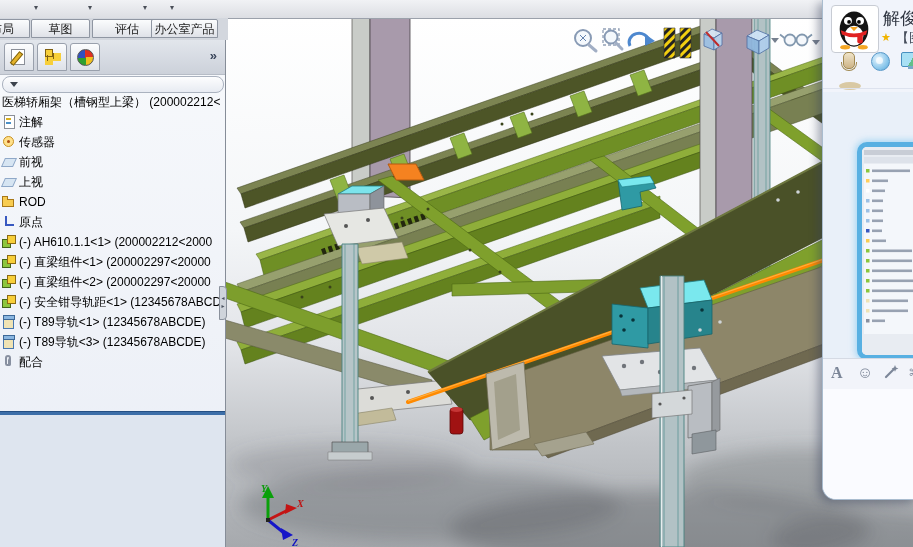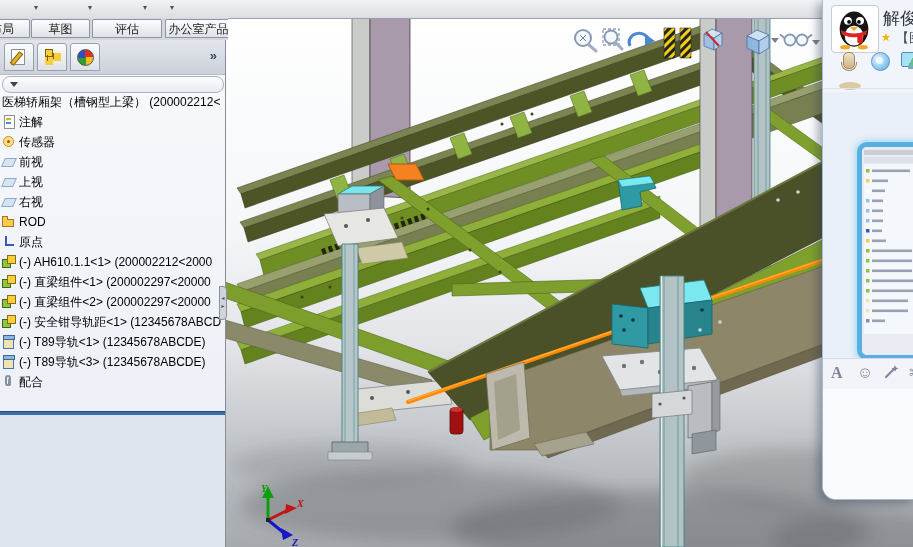--- a/index.html
+++ b/index.html
@@ -311,21 +311,21 @@
   <span class="flyarrow" style="left:34px">▾</span>
   <span class="flyarrow" style="left:88px">▾</span>
   <span class="flyarrow" style="left:143px">▾</span>
   <span class="flyarrow" style="left:170px">▾</span>
 </div>
 
 <div class="cmdtabs">
   <div class="ctab" style="left:-26px;width:56px">布局</div>
   <div class="ctab" style="left:31px;width:59px">草图</div>
   <div class="ctab" style="left:92px;width:70px">评估</div>
-  <div class="ctab" style="left:165px;width:67px">办公室产品</div>
+  <div class="ctab" style="left:151px;width:67px">办公室产品</div>
 </div>
 
 <div class="fmpanel">
   <div class="ptabs">
     <div class="ptab" style="left:4px">
         <span class="pt pt1"></span>
       </div>
     <div class="ptab" style="left:37px">
         <span class="pt pt2"></span>
       </div>
@@ -337,21 +337,20 @@
   <div class="rollup">
       <i></i>
     </div>
 
   <div class="tree">
     <div class="trow noicon"><span>医梯轿厢架（槽钢型上梁） (200002212&lt;</span></div>
     <div class="trow"><span class="ti ic-note"></span><span>注解</span></div>
     <div class="trow"><span class="ti ic-sensor"></span><span>传感器</span></div>
     <div class="trow"><span class="ti ic-plane"></span><span>前视</span></div>
     <div class="trow"><span class="ti ic-plane"></span><span>上视</span></div>
-    <div class="trow"><span class="ti ic-plane"></span><span>右视</span></div>
     <div class="trow"><span class="ti ic-folder"></span><span>ROD</span></div>
     <div class="trow"><span class="ti ic-origin"></span><span>原点</span></div>
     <div class="trow"><span class="ti ic-asm"></span><span>(-) AH610.1.1&lt;1&gt; (200002212&lt;2000</span></div>
     <div class="trow"><span class="ti ic-asm"></span><span>(-) 直梁组件&lt;1&gt; (200002297&lt;20000</span></div>
     <div class="trow"><span class="ti ic-asm"></span><span>(-) 直梁组件&lt;2&gt; (200002297&lt;20000</span></div>
     <div class="trow"><span class="ti ic-asm"></span><span>(-) 安全钳导轨距&lt;1&gt; (12345678ABCD</span></div>
     <div class="trow"><span class="ti ic-part"></span><span>(-) T89导轨&lt;1&gt; (12345678ABCDE)</span></div>
     <div class="trow"><span class="ti ic-part"></span><span>(-) T89导轨&lt;3&gt; (12345678ABCDE)</span></div>
     <div class="trow"><span class="ti ic-clip"></span><span>配合</span></div>
   </div>

